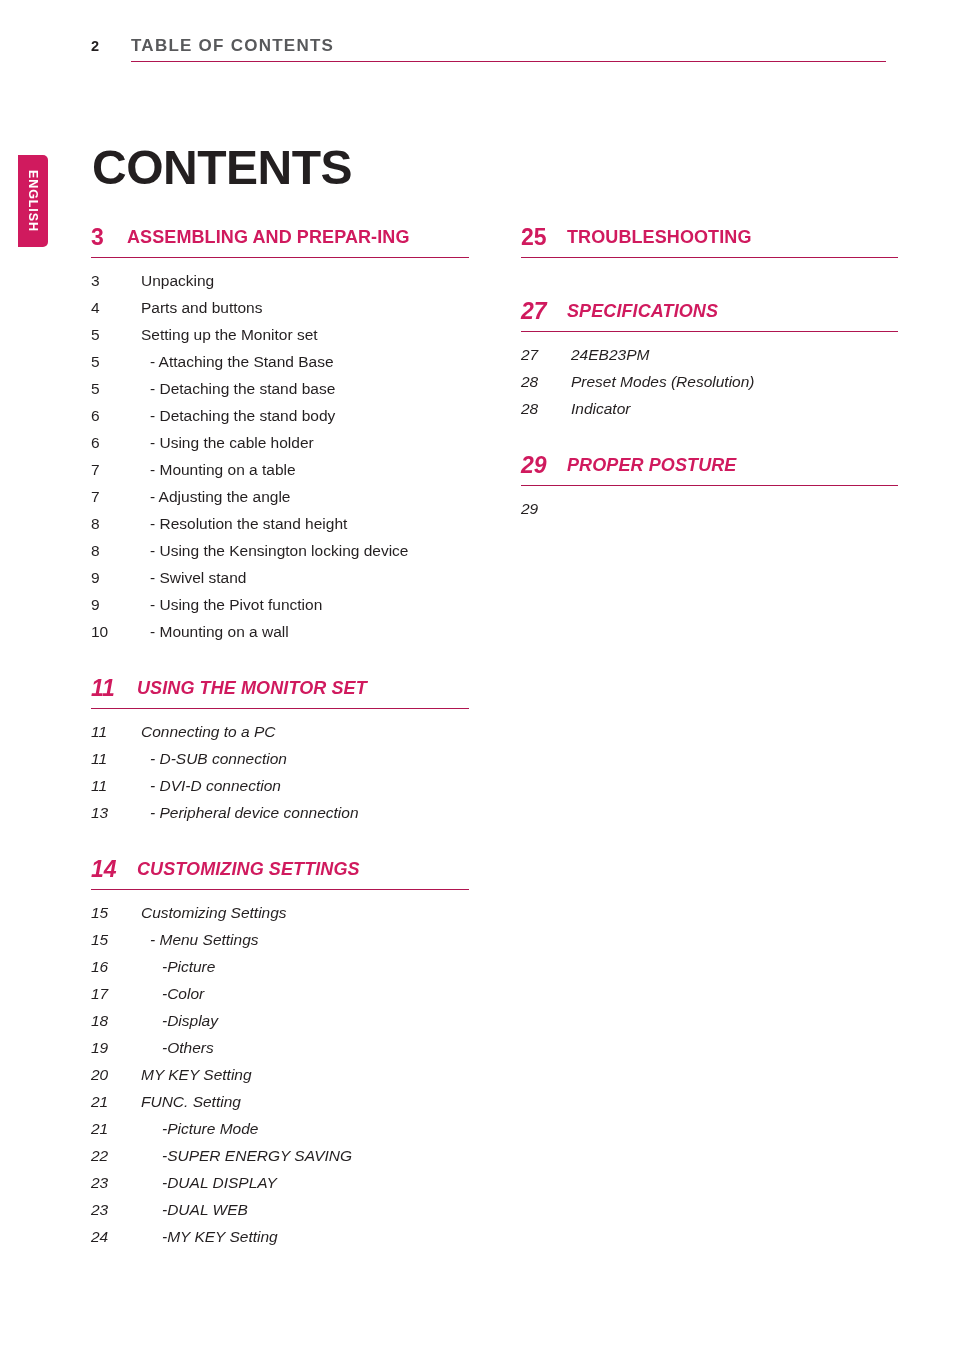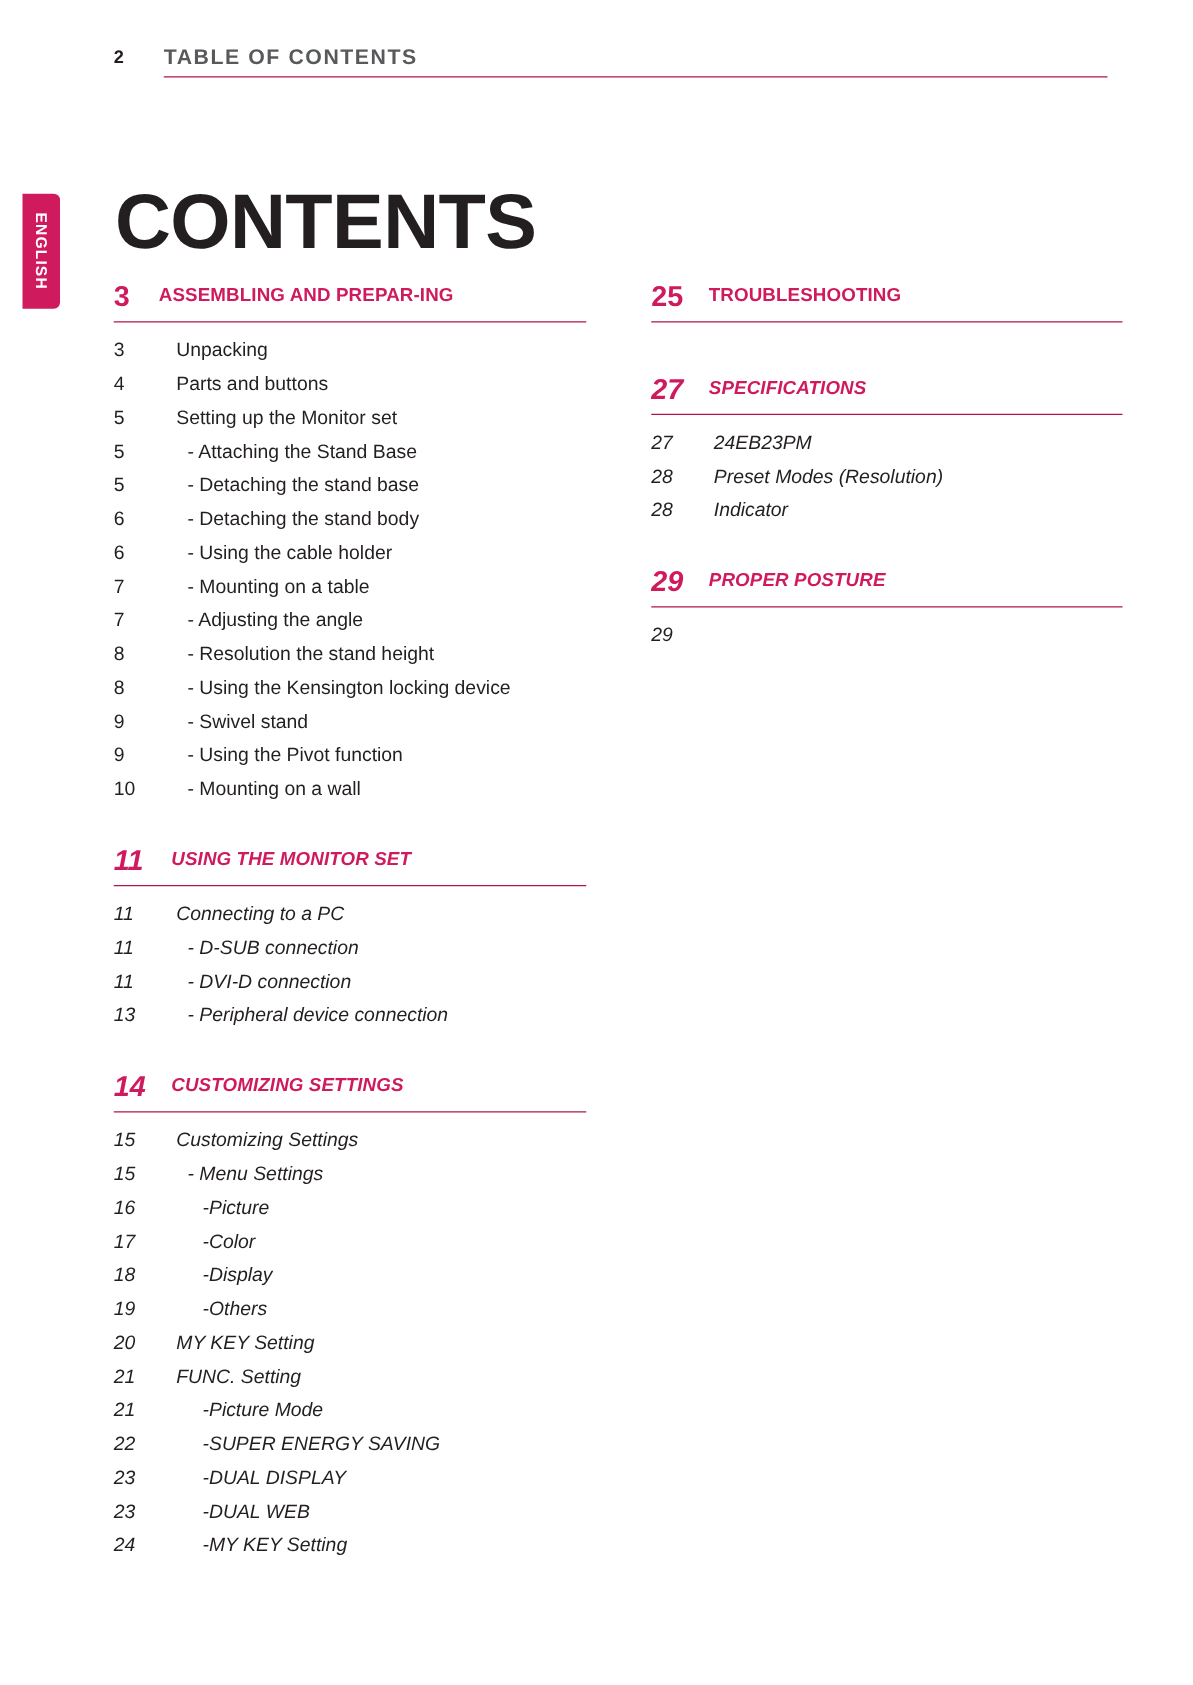--- a/index.html
+++ b/index.html
@@ -75,21 +75,21 @@
     width: 755px;
     height: 1.4px;
     background: #b01550;
   }
 
   
   .doc-title {
     position: absolute;
     left: 92px;
     top: 108px;
-    font-size: 62px;
+    font-size: 48px;
     font-weight: bold;
     color: #231f20;
     letter-spacing: -0.5px;
     line-height: 56px;
     white-space: nowrap;
   }
 
   
   .toc-columns {
     position: absolute;
@@ -122,21 +122,21 @@
     color: #d01a5e;
     font-size: 23px;
     font-weight: bold;
     line-height: 30px;
     flex: 0 0 auto;
     min-width: 36px;
   }
   .section-num.wide { min-width: 46px; }
   .section-title {
     color: #d01a5e;
-    font-size: 15px;
+    font-size: 18px;
     font-weight: bold;
     line-height: 30px;
     letter-spacing: 0.1px;
     flex: 1 1 auto;
   }
 
   
   .entries { margin-top: 9px; }
 
   .entry {

